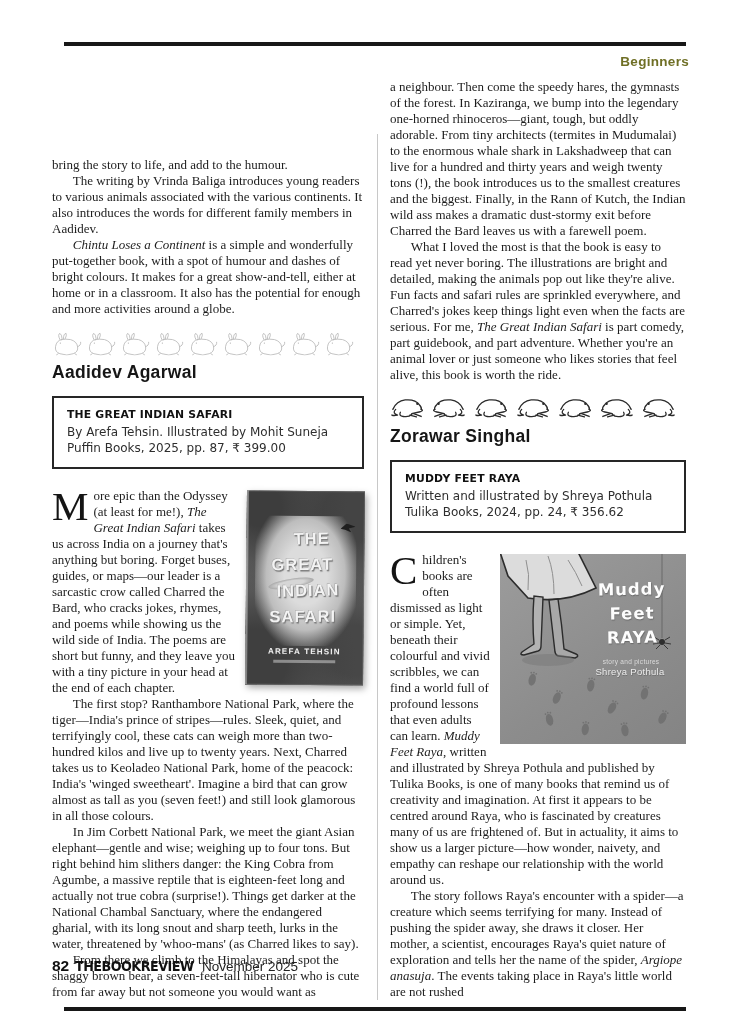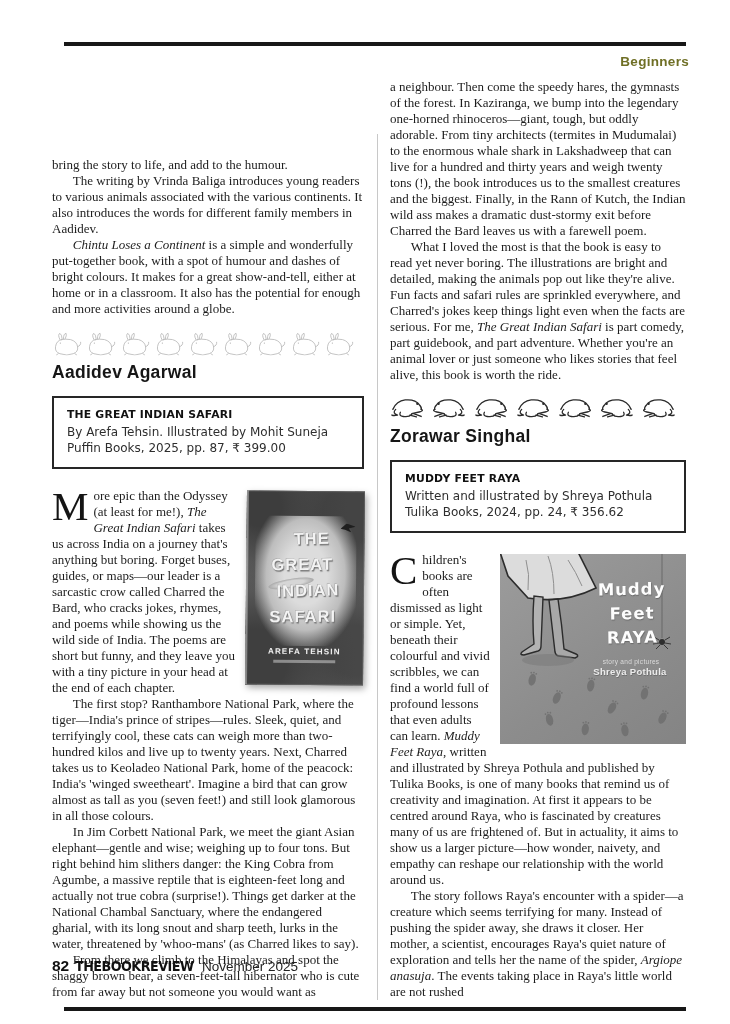--- a/index.html
+++ b/index.html
@@ -70,21 +70,21 @@
   
   .cover2{float:right;width:186px;height:190px;margin:2px 0 2px 10px;position:relative;overflow:hidden;
     background:linear-gradient(145deg,#9c9c9c,#8c8c8c 60%,#848484);}
   .cover2 svg.art{position:absolute;inset:0;width:100%;height:100%;}
   .c2-title{position:absolute;top:24px;left:90px;width:84px;text-align:center;
     font-family:"DejaVu Sans",sans-serif;font-weight:bold;color:#fdfdfd;transform:rotate(-1deg);}
   .c2-title div{font-size:16.5px;line-height:24px;letter-spacing:1px;text-shadow:.5px 1px 1px #6a6a6a;}
   .c2-credit{position:absolute;top:104px;left:88px;width:86px;text-align:center;
     font-family:"Liberation Sans",sans-serif;font-size:6.5px;color:#dcdcdc;letter-spacing:.3px;}
   .c2-author{position:absolute;top:112px;left:84px;width:92px;text-align:center;
-    font-family:"Liberation Sans",sans-serif;font-size:9.5px;font-weight:bold;color:#ececec;
+    font-family:"Liberation Sans",sans-serif;font-size:9.5px;font-weight:normal;color:#ececec;
     text-shadow:.5px .5px 0 #6e6e6e;letter-spacing:.3px;}
 
   .footer{position:absolute;left:52px;top:957px;display:flex;align-items:baseline;
     font-family:"Liberation Sans",sans-serif;}
   .footer .page-num{font-weight:bold;font-size:15.5px;color:#111;}
   .footer .logo{font-family:"DejaVu Sans",sans-serif;font-weight:bold;font-size:14.5px;letter-spacing:-.6px;
     transform:scaleX(.88);transform-origin:left center;margin-left:6px;color:#101010;}
   .footer .issue{font-size:13.5px;color:#222;margin-left:-8px;}
 
   .defs-svg{position:absolute;width:0;height:0;overflow:hidden;}

